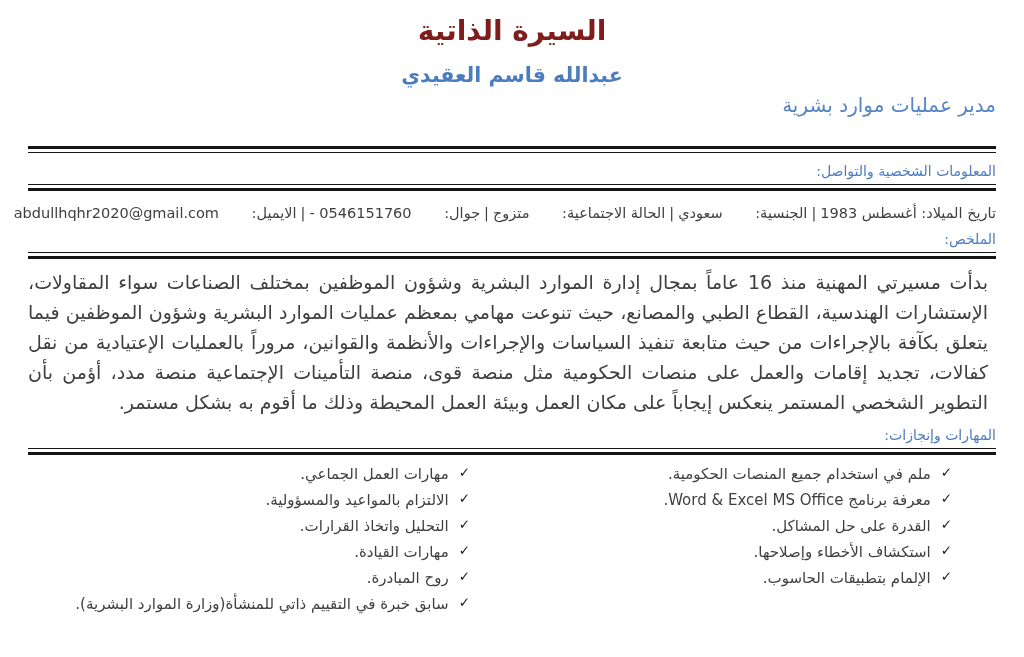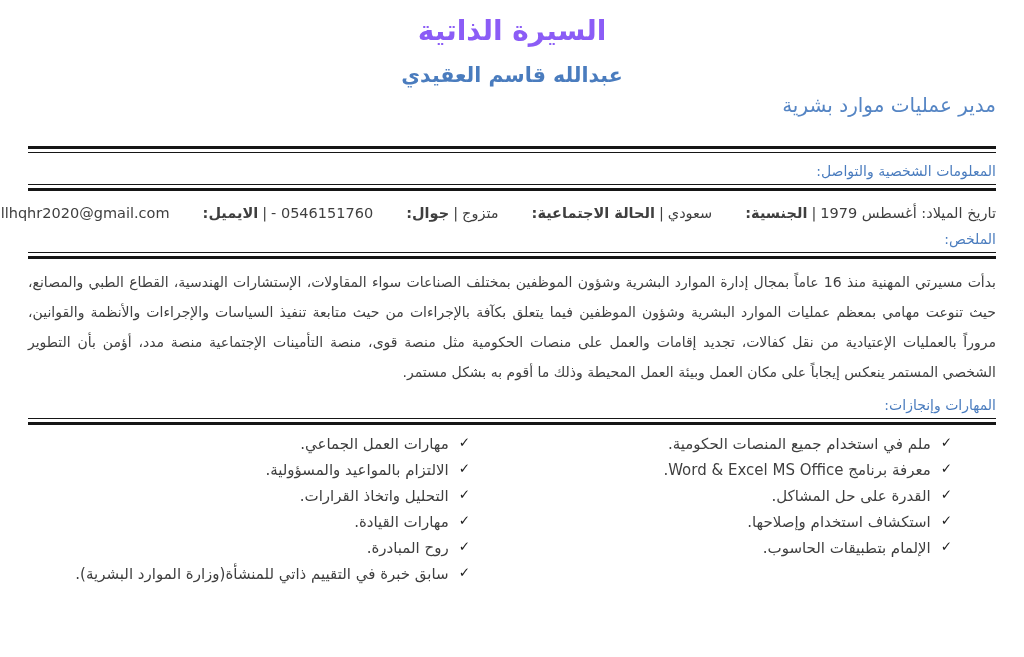--- a/index.html
+++ b/index.html
@@ -6,21 +6,21 @@
   body{
     width:1024px;height:657px;overflow:hidden;
     font-family:"DejaVu Sans","Liberation Sans",sans-serif;
     color:#3f3f3f;
   }
   .page{
     width:1024px;height:657px;box-sizing:border-box;
     padding:6px 28px 0 28px;direction:rtl;overflow:hidden;background:#fff;
   }
   .doc-title{
-    text-align:center;color:#8b5cf6;font-weight:bold;
+    text-align:center;color:#7f1d1d;font-weight:bold;
     font-size:28px;margin:6px 0 12px 0;line-height:1.35;
   }
   .person-name{
     text-align:center;color:#4a7cbe;font-weight:bold;
     font-size:20.5px;line-height:1.3;margin-top:8px;
   }
   .job-title{
     text-align:right;color:#5585c4;font-size:20px;line-height:1.3;margin-top:4px;
   }
   .divider-thick-thin{
@@ -34,25 +34,25 @@
   .section-heading{
     color:#4a7cbe;font-size:14px;font-weight:normal;
     margin:9px 0 3px 0;line-height:1.35;
   }
   .info-line{
     display:flex;justify-content:space-between;align-items:baseline;
     font-size:14.5px;margin:14px 0 4px 0;white-space:nowrap;
   }
   .info-item{white-space:nowrap;}
   .info-label{font-weight:normal;}
-  .info-label.bold{font-weight:bold;padding-left:28px;}
+  .info-label.bold{font-weight:normal;padding-left:28px;}
   .info-sep{padding:0 4px;}
   .summary-text{
-    font-size:14px;line-height:30px;text-align:justify;
-    margin:8px 0 0 0;
+    font-size:19px;line-height:30px;text-align:justify;
+    margin:8px 8px 0 0;
   }
   .skills-columns{display:flex;margin-top:10px;}
   .skills-col{list-style:none;margin:0;padding:0;flex:1;}
   .skills-col.col-right{padding-right:44px;padding-left:16px;}
   .skills-col.col-left{padding-right:28px;padding-left:4px;}
   .skill-item{font-size:15px;line-height:18px;margin-bottom:8px;white-space:nowrap;}
   .check{
     display:inline-block;color:#1f1f1f;font-size:13.5px;font-weight:bold;
     margin-left:10px;transform:translateY(-2px);
   }
@@ -68,21 +68,21 @@
     <div class="person-name">عبدالله قاسم العقيدي</div>
     <div class="job-title">مدير عمليات موارد بشرية</div>
   </div>
 
   <div class="divider-thick-thin"></div>
 
   <section>
     <h2 class="section-heading">المعلومات الشخصية والتواصل:</h2>
     <div class="divider-thin-thick"></div>
     <div class="info-line" id="info-line">
-        <span class="info-item"><span class="info-label">تاريخ الميلاد: </span><span class="info-value">أغسطس 1979</span></span>
+        <span class="info-item"><span class="info-label">تاريخ الميلاد: </span><span class="info-value">أغسطس 1983</span></span>
         <span class="info-sep">|</span>
         <span class="info-item"><span class="info-label bold">الجنسية: </span><span class="info-value">سعودي</span></span>
         <span class="info-sep">|</span>
         <span class="info-item"><span class="info-label bold">الحالة الاجتماعية: </span><span class="info-value">متزوج</span></span>
         <span class="info-sep">|</span>
         <span class="info-item"><span class="info-label bold">جوال: </span><span class="info-value" dir="ltr">0546151760</span><span> -</span></span>
         <span class="info-sep">|</span>
         <span class="info-item"><span class="info-label bold">الايميل: </span><span class="info-value" dir="ltr">abdullhqhr2020@gmail.com</span></span>
       </div>
   </section>
@@ -94,21 +94,21 @@
   </section>
 
   <section>
     <h2 class="section-heading">المهارات وإنجازات:</h2>
     <div class="divider-thin-thick"></div>
     <div class="skills-columns">
       <ul class="skills-col col-right" id="skills-right">
           <li class="skill-item"><span class="check">✓</span><span>ملم في استخدام جميع المنصات الحكومية.</span></li>
           <li class="skill-item"><span class="check">✓</span><span>معرفة برنامج Word &amp; Excel MS Office.</span></li>
           <li class="skill-item"><span class="check">✓</span><span>القدرة على حل المشاكل.</span></li>
-          <li class="skill-item"><span class="check">✓</span><span>استكشاف استخدام وإصلاحها.</span></li>
+          <li class="skill-item"><span class="check">✓</span><span>استكشاف الأخطاء وإصلاحها.</span></li>
           <li class="skill-item"><span class="check">✓</span><span>الإلمام بتطبيقات الحاسوب.</span></li>
         </ul>
       <ul class="skills-col col-left" id="skills-left">
           <li class="skill-item"><span class="check">✓</span><span>مهارات العمل الجماعي.</span></li>
           <li class="skill-item"><span class="check">✓</span><span>الالتزام بالمواعيد والمسؤولية.</span></li>
           <li class="skill-item"><span class="check">✓</span><span>التحليل واتخاذ القرارات.</span></li>
           <li class="skill-item"><span class="check">✓</span><span>مهارات القيادة.</span></li>
           <li class="skill-item"><span class="check">✓</span><span>روح المبادرة.</span></li>
           <li class="skill-item"><span class="check">✓</span><span>سابق خبرة في التقييم ذاتي للمنشأة(وزارة الموارد البشرية).</span></li>
         </ul>

